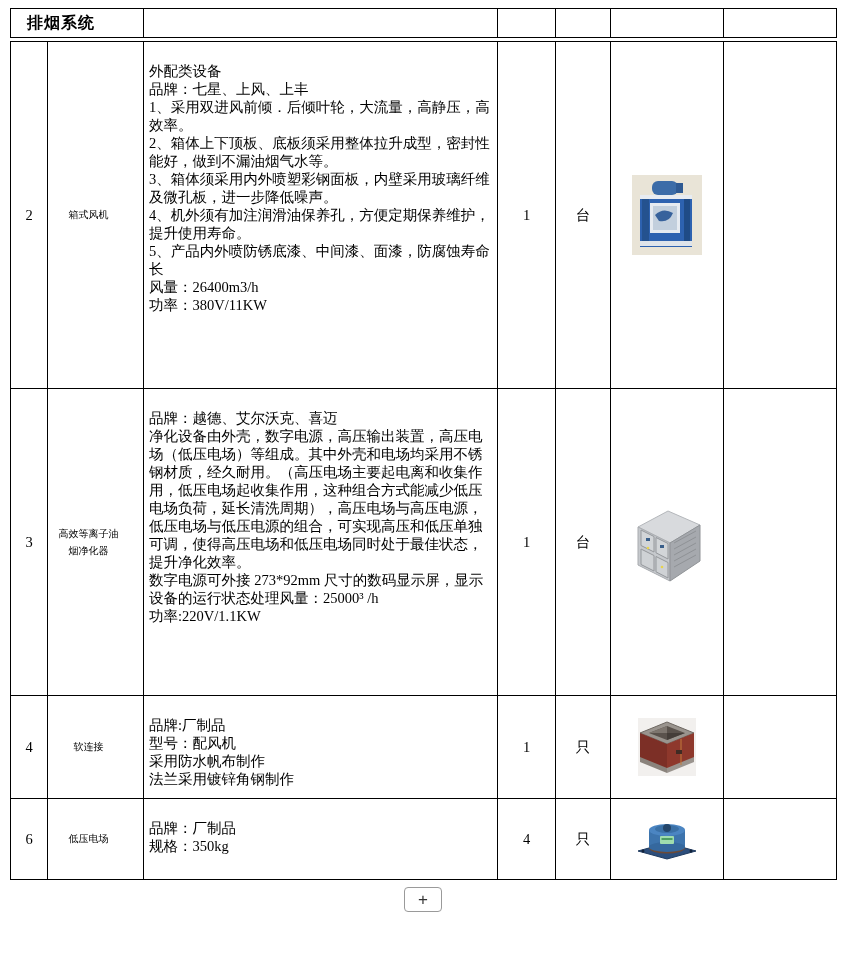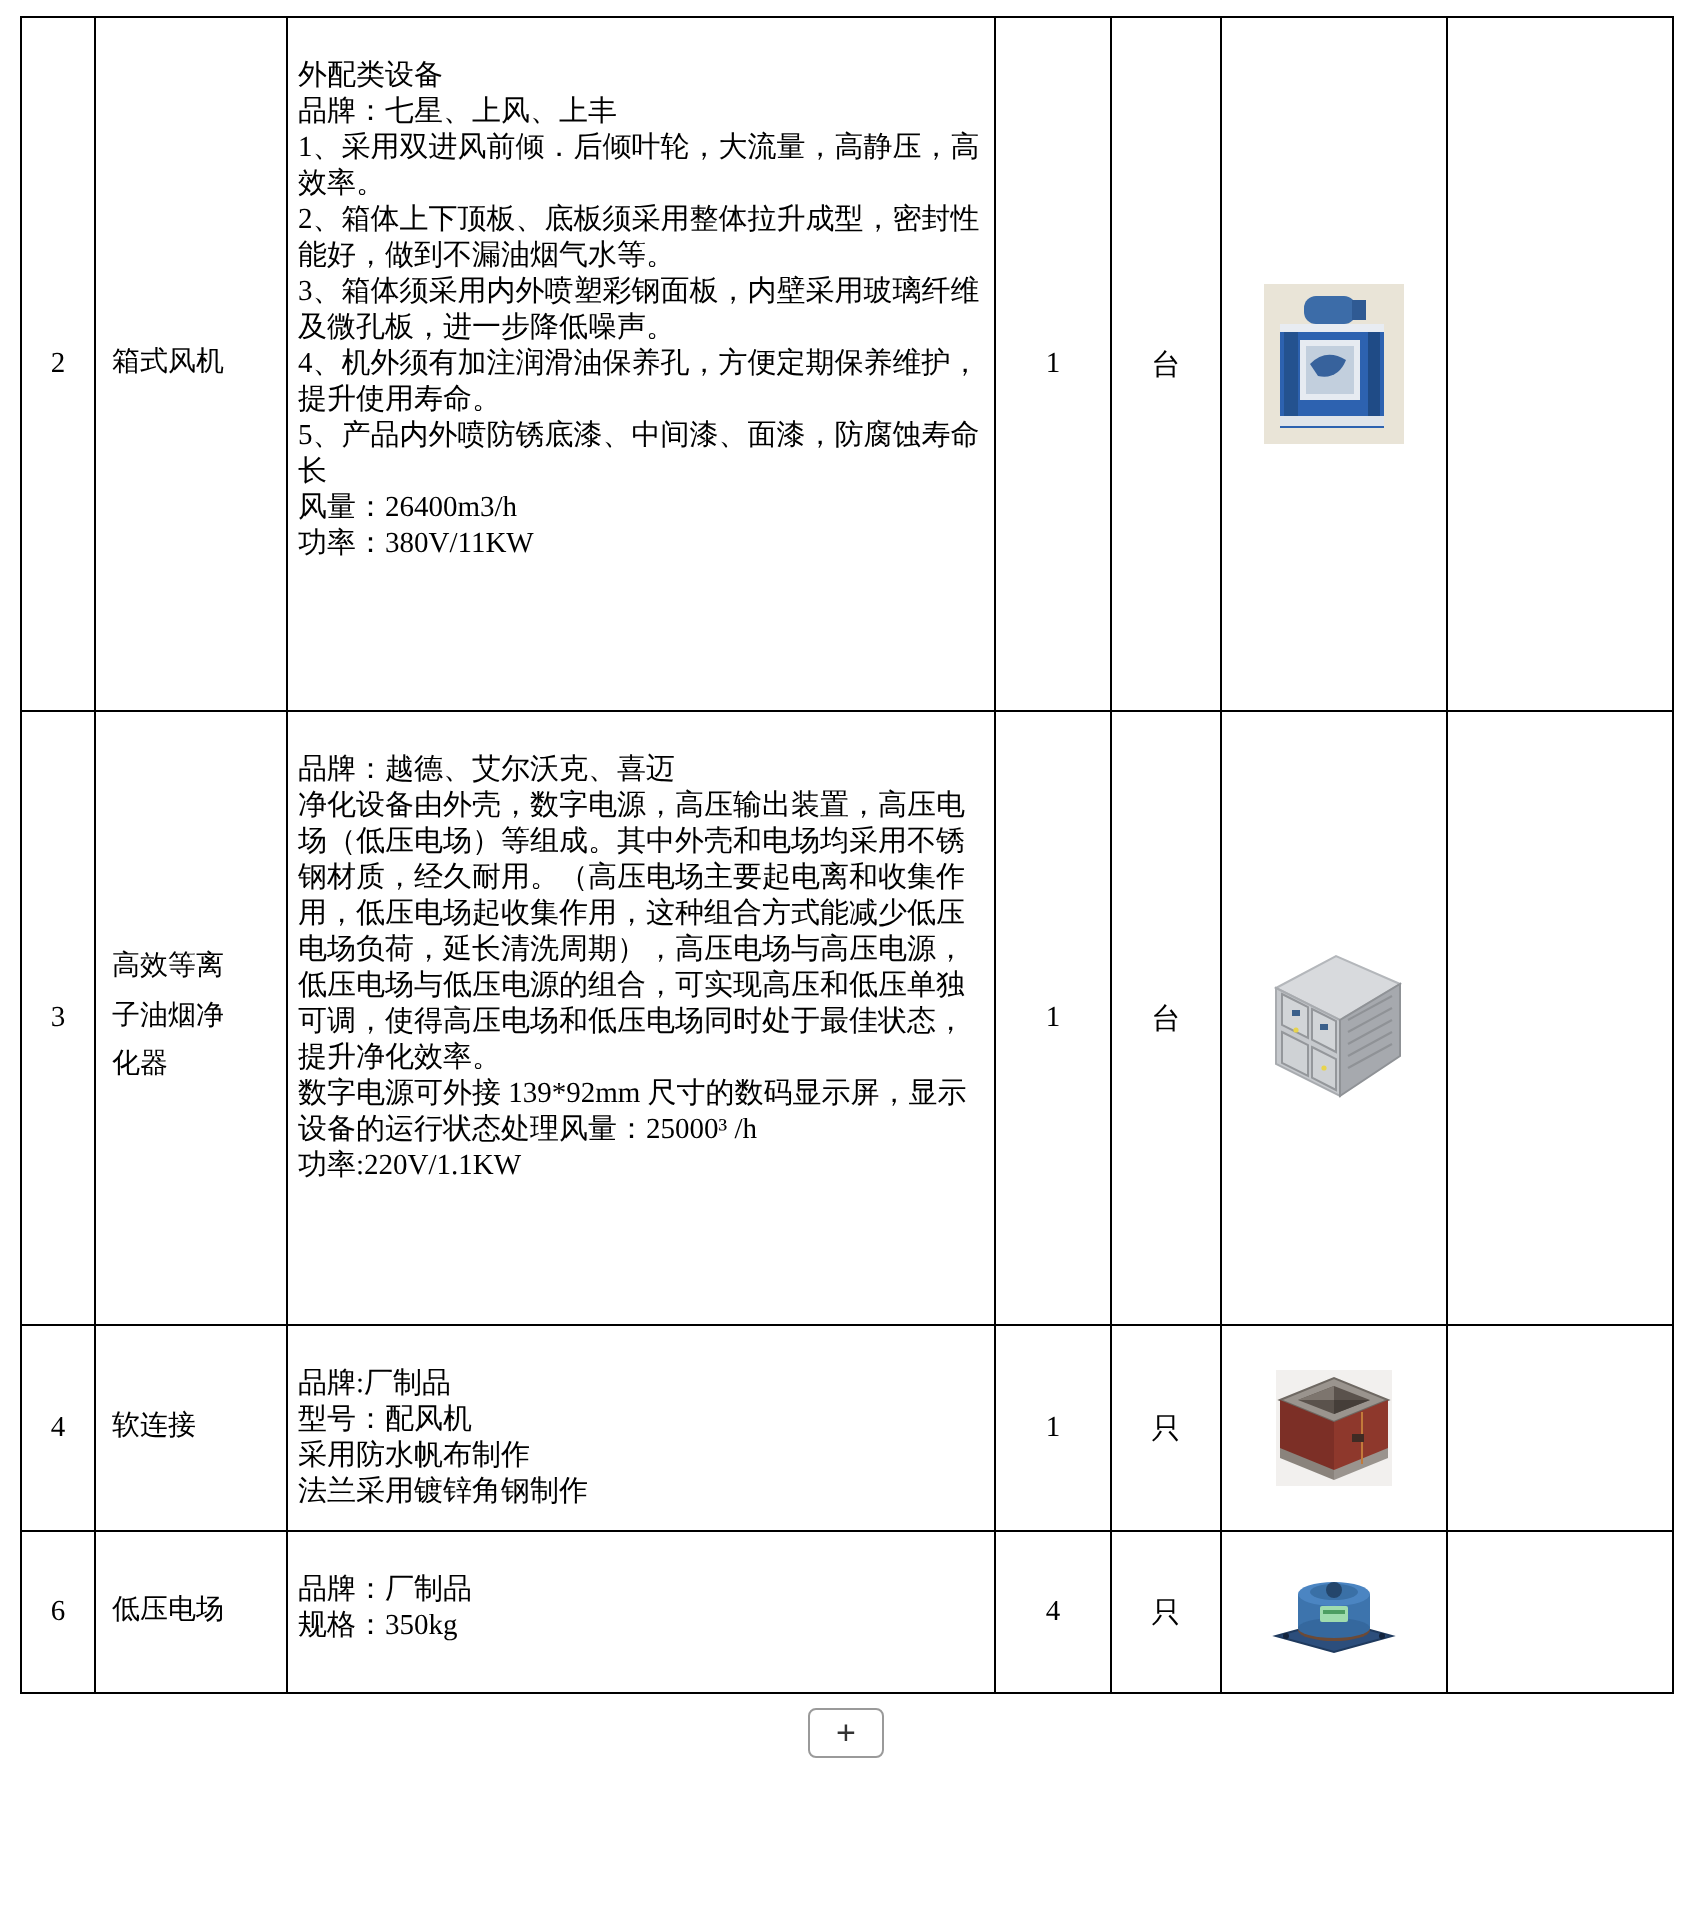--- a/index.html
+++ b/index.html
@@ -13,22 +13,22 @@
   table{border-collapse:collapse;table-layout:fixed;width:826px;}
   td{border:1px solid #000;padding:0;vertical-align:middle;overflow:hidden;}
   .hdr-table{margin-bottom:3px;}
   .hdr-table td{height:28px;}
   .section-title{
     font-weight:bold;font-size:16px;text-align:left;padding-left:16px;
     letter-spacing:1px;
   }
   .cell-no,.cell-qty,.cell-unit{text-align:center;font-size:14.5px;}
   .cell-name{
-    font-size:14px;line-height:1.75;
-    padding:0 22px 0 8px;text-align:left;
+    font-size:10px;line-height:1.75;
+    padding:0 22px 0 8px;text-align:center;
   }
   .cell-desc{
     vertical-align:top;text-align:left;
     font-size:14.5px;line-height:18px;
     padding:2px 4px 2px 5px;
     white-space:pre-line;
   }
   .cell-img{text-align:center;}
   .cell-img svg{display:inline-block;vertical-align:middle;}
   .row-2{height:347px;}
@@ -42,20 +42,42 @@
     font-size:17px;line-height:21px;color:#333;text-align:center;
     font-family:"Liberation Sans","DejaVu Sans",sans-serif;
     cursor:pointer;padding:0;
   }
 </style>
 </head>
 <body>
 
 <div class="page">
 
+  <table class="hdr-table">
+    <colgroup>
+      <col style="width:133px">
+        <col style="width:354px">
+        <col style="width:58px">
+      <col style="width:55px">
+        <col style="width:113px">
+        <col style="width:113px">
+    </colgroup>
+    <tbody>
+        <tr>
+      <td class="section-title">
+        <span>排烟系统</span>
+      </td>
+      <td></td>
+      <td></td>
+      <td></td>
+      <td></td>
+      <td></td>
+    </tr>
+  </tbody>
+    </table>
 
   <table>
     <colgroup>
       <col style="width:37px">
         <col style="width:96px">
         <col style="width:354px">
       <col style="width:58px">
         <col style="width:55px">
         <col style="width:113px">
       <col style="width:113px">
@@ -108,21 +130,21 @@
     <tr class="row-3">
       <td class="cell-no">
         <span>3</span>
       </td>
       <td class="cell-name">
         <span>高效等离子油烟净化器</span>
       </td>
       <td class="cell-desc">
         <span>品牌：越德、艾尔沃克、喜迈
 净化设备由外壳，数字电源，高压输出装置，高压电场（低压电场）等组成。其中外壳和电场均采用不锈钢材质，经久耐用。（高压电场主要起电离和收集作用，低压电场起收集作用，这种组合方式能减少低压电场负荷，延长清洗周期），高压电场与高压电源，低压电场与低压电源的组合，可实现高压和低压单独可调，使得高压电场和低压电场同时处于最佳状态，提升净化效率。
-数字电源可外接 139*92mm 尺寸的数码显示屏，显示设备的运行状态处理风量：25000³ /h
+数字电源可外接 273*92mm 尺寸的数码显示屏，显示设备的运行状态处理风量：25000³ /h
 功率:220V/1.1KW</span>
       </td>
       <td class="cell-qty">
         <span>1</span>
       </td>
       <td class="cell-unit">
         <span>台</span>
       </td>
       <td class="cell-img">
         <svg width="74" height="82" viewBox="0 0 74 82">

